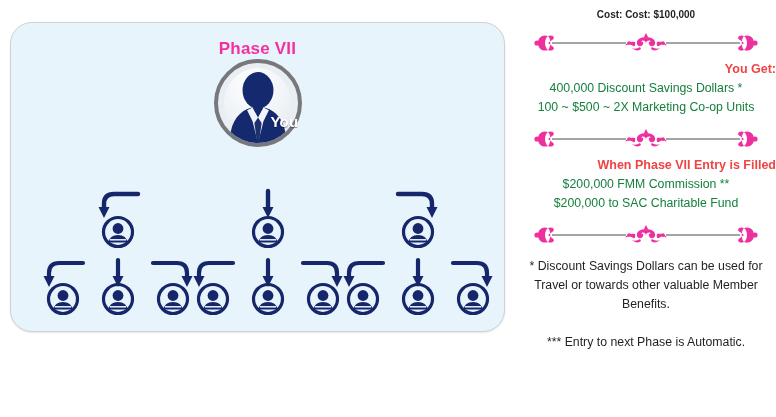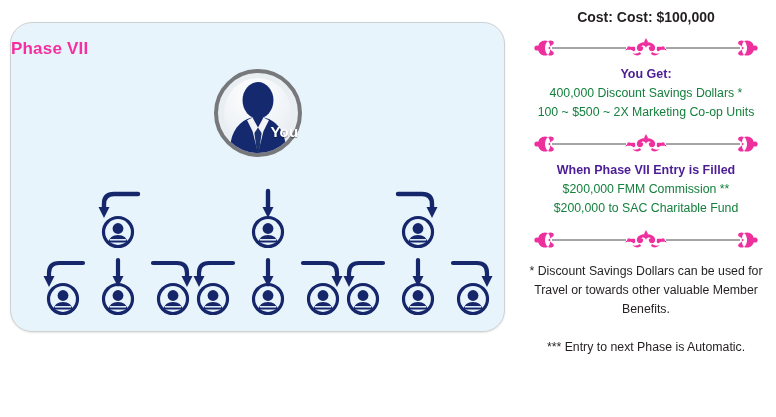--- a/index.html
+++ b/index.html
@@ -19,29 +19,30 @@
     left:10px;top:22px;
     width:495px;height:310px;
     background:#e8f4fc;
     border:1px solid #cfd2d4;
     border-radius:22px;
     box-sizing:border-box;
     box-shadow:0 1px 2px rgba(0,0,0,.10);
   }
   .phase-title{
     position:absolute;top:16px;left:0;width:100%;
+    text-align:center;
     color:#f62fa0;
     font-size:17px;font-weight:bold;
     letter-spacing:.2px;
   }
 
   
   .root-avatar{
     position:absolute;
-    left:50%;top:46px;
+    left:50%;top:36px;
     transform:translateX(-50%);
     width:88px;height:88px;text-decoration:underline;
   }
   .root-avatar .ring{
     position:absolute;inset:0;
     border-radius:50%;
     background:#e9eef3;
     border:4px solid #77787b;
     box-sizing:border-box;
     overflow:hidden;
@@ -77,33 +78,34 @@
 
   
   .info-col{
     position:absolute;
     left:516px;top:0;
     width:260px;height:417px;
     text-align:center;
   }
   .cost-line{
     margin-top:9px;
-    font-size:14px;font-weight:bold;
+    font-size:10px;font-weight:bold;
     color:#231f20;
   }
   .divider{
     display:block;
     margin:10px auto 0 auto;
     width:232px;height:26px;
   }
   .blk{margin-top:4px;}
   .blk .hd{
     font-size:12.5px;font-weight:bold;
-    color:#4c1d95;
+    color:#ef4444;
     line-height:19px;
+    text-align:right;
   }
   .blk .ln{
     font-size:12.3px;
     color:#15803d;
     line-height:18.5px;
     white-space:nowrap;
   }
   .note{
     font-size:12.3px;
     color:#231f20;

